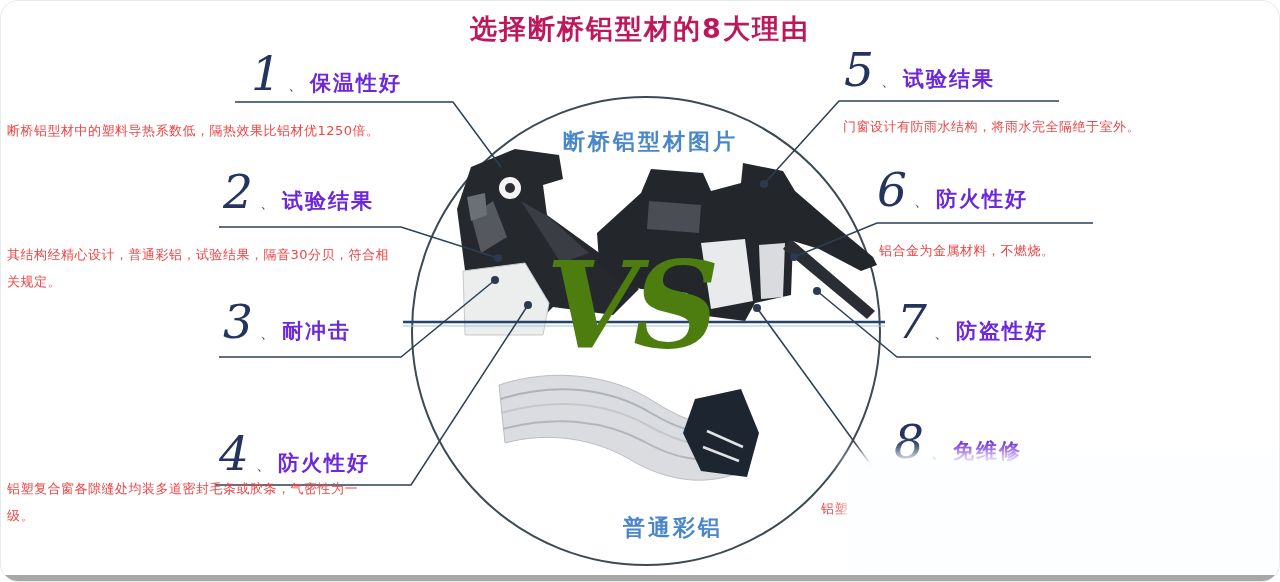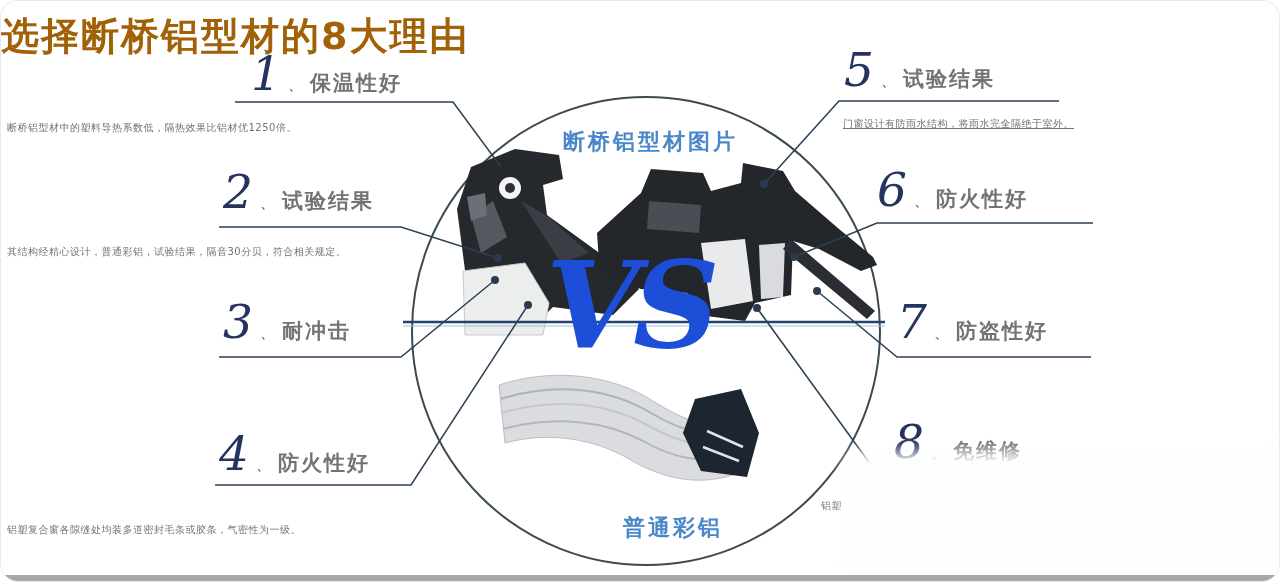--- a/index.html
+++ b/index.html
@@ -4,37 +4,37 @@
 <style>
   html,body{margin:0;padding:0;background:#ffffff;}
   #canvas{
     position:relative;width:1280px;height:582px;overflow:hidden;
     background:#ffffff;border:1px solid #e6ebf0;border-radius:18px;
     box-sizing:border-box;
     font-family:"DejaVu Sans",sans-serif;
   }
   .abs{position:absolute;}
   #title{
-    left:0;right:0;top:10px;text-align:left;
-    font-size:38px;font-weight:bold;color:#a16207;letter-spacing:2px;
+    left:0;right:0;top:10px;text-align:center;
+    font-size:27px;font-weight:bold;color:#be185d;letter-spacing:2px;
   }
   .reason-head{display:flex;align-items:baseline;gap:7px;white-space:nowrap;}
   .reason-num{
     font-family:"DejaVu Serif",serif;font-style:italic;
     font-size:47px;line-height:.9;color:#25345f;
   }
   .reason-sep{font-size:15px;color:#41527a;}
-  .reason-label{font-size:21px;font-weight:bold;color:#737373;letter-spacing:2px;}
+  .reason-label{font-size:21px;font-weight:bold;color:#6d28d9;letter-spacing:2px;}
   .reason-desc{
-    font-size:10px;line-height:2.1;color:#737373;letter-spacing:.5px;
+    font-size:13px;line-height:2.1;color:#ef4444;letter-spacing:.5px;
   }
   #vs-text{
     left:545px;top:244px;
     font-family:"DejaVu Serif",serif;font-style:italic;font-weight:bold;
-    font-size:120px;line-height:1;color:#1d4ed8;letter-spacing:-6px;
+    font-size:120px;line-height:1;color:#4d7c0f;letter-spacing:-6px;
   }
   .center-label{font-size:22px;font-weight:bold;color:#4987c9;letter-spacing:3px;}
   #label-top{left:562px;top:126px;text-align:right;}
   #label-bottom{left:598px;top:512px;margin-left:24px;}
   #censor-overlay{
     left:853px;top:460px;right:0;height:104px;border-radius:6px;
     background:rgba(253,254,255,.88);
     box-shadow:0 0 14px 10px rgba(253,254,255,.88);
     backdrop-filter:blur(3px);
   }
@@ -127,34 +127,35 @@
     <span class="reason-num">3</span>
     <span class="reason-sep">、</span>
     <span class="reason-label">耐冲击</span>
   </div>
 
   <div class="abs reason-head" style="left:218px;top:432px;">
     <span class="reason-num">4</span>
     <span class="reason-sep">、</span>
     <span class="reason-label">防火性好</span>
   </div>
-  <div class="abs reason-desc" style="left:6px;top:518px;width:368px;">铝塑复合窗各隙缝处均装多道密封毛条或胶条，气密性为一级。</div>
+  <div class="abs reason-desc" style="left:6px;top:474px;width:368px;">铝塑复合窗各隙缝处均装多道密封毛条或胶条，气密性为一级。</div>
 
   <div class="abs reason-head" style="left:843px;top:48px;">
     <span class="reason-num">5</span>
     <span class="reason-sep">、</span>
     <span class="reason-label">试验结果</span>
   </div>
-  <div class="abs reason-desc" style="left:842px;top:112px;width:430px;text-decoration:underline;">门窗设计有防雨水结构，将雨水完全隔绝于室外。</div>
+  <div class="abs reason-desc" style="left:842px;top:112px;width:430px;">门窗设计有防雨水结构，将雨水完全隔绝于室外。</div>
 
   <div class="abs reason-head" style="left:876px;top:168px;">
     <span class="reason-num">6</span>
     <span class="reason-sep">、</span>
     <span class="reason-label">防火性好</span>
   </div>
+  <div class="abs reason-desc" style="left:878px;top:236px;width:400px;">铝合金为金属材料，不燃烧。</div>
 
   <div class="abs reason-head" style="left:896px;top:300px;">
     <span class="reason-num">7</span>
     <span class="reason-sep">、</span>
     <span class="reason-label">防盗性好</span>
   </div>
 
   <div class="abs reason-head" style="left:893px;top:420px;">
     <span class="reason-num">8</span>
     <span class="reason-sep">、</span>

